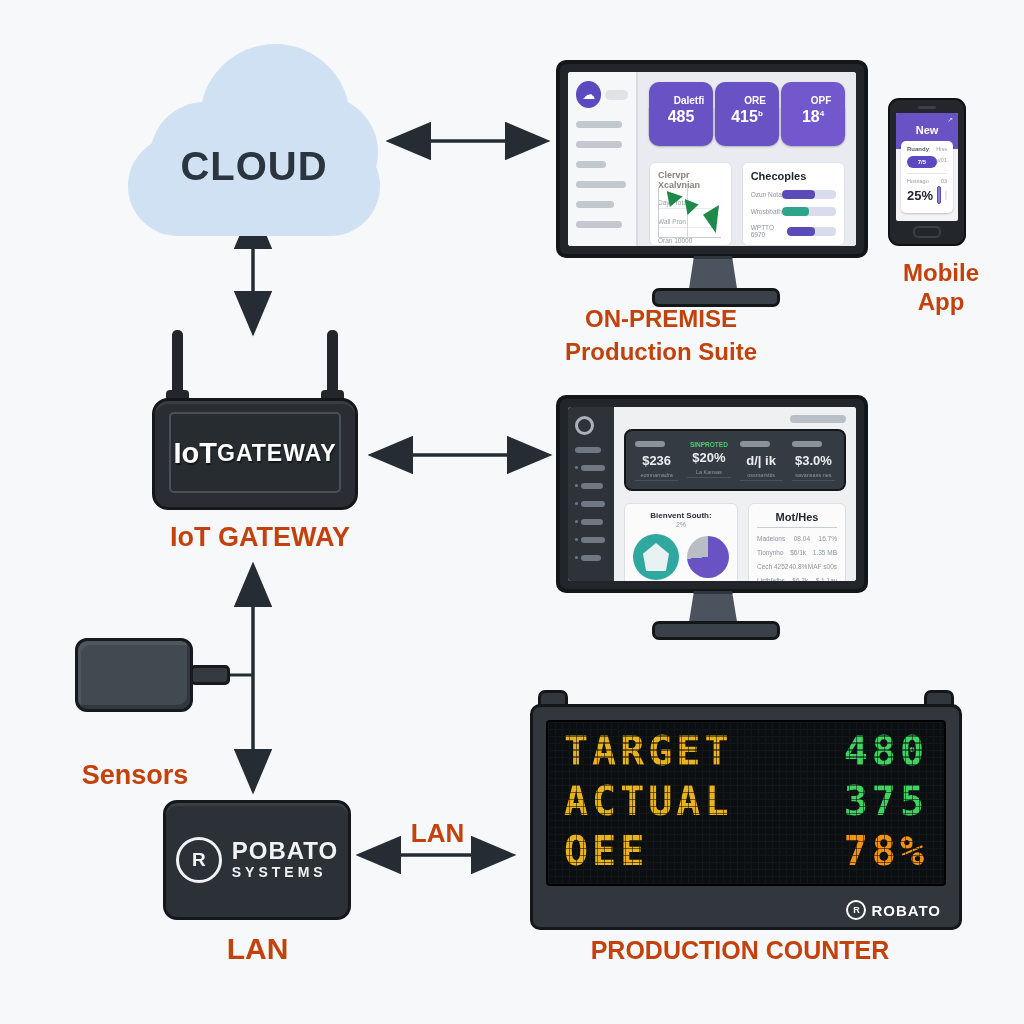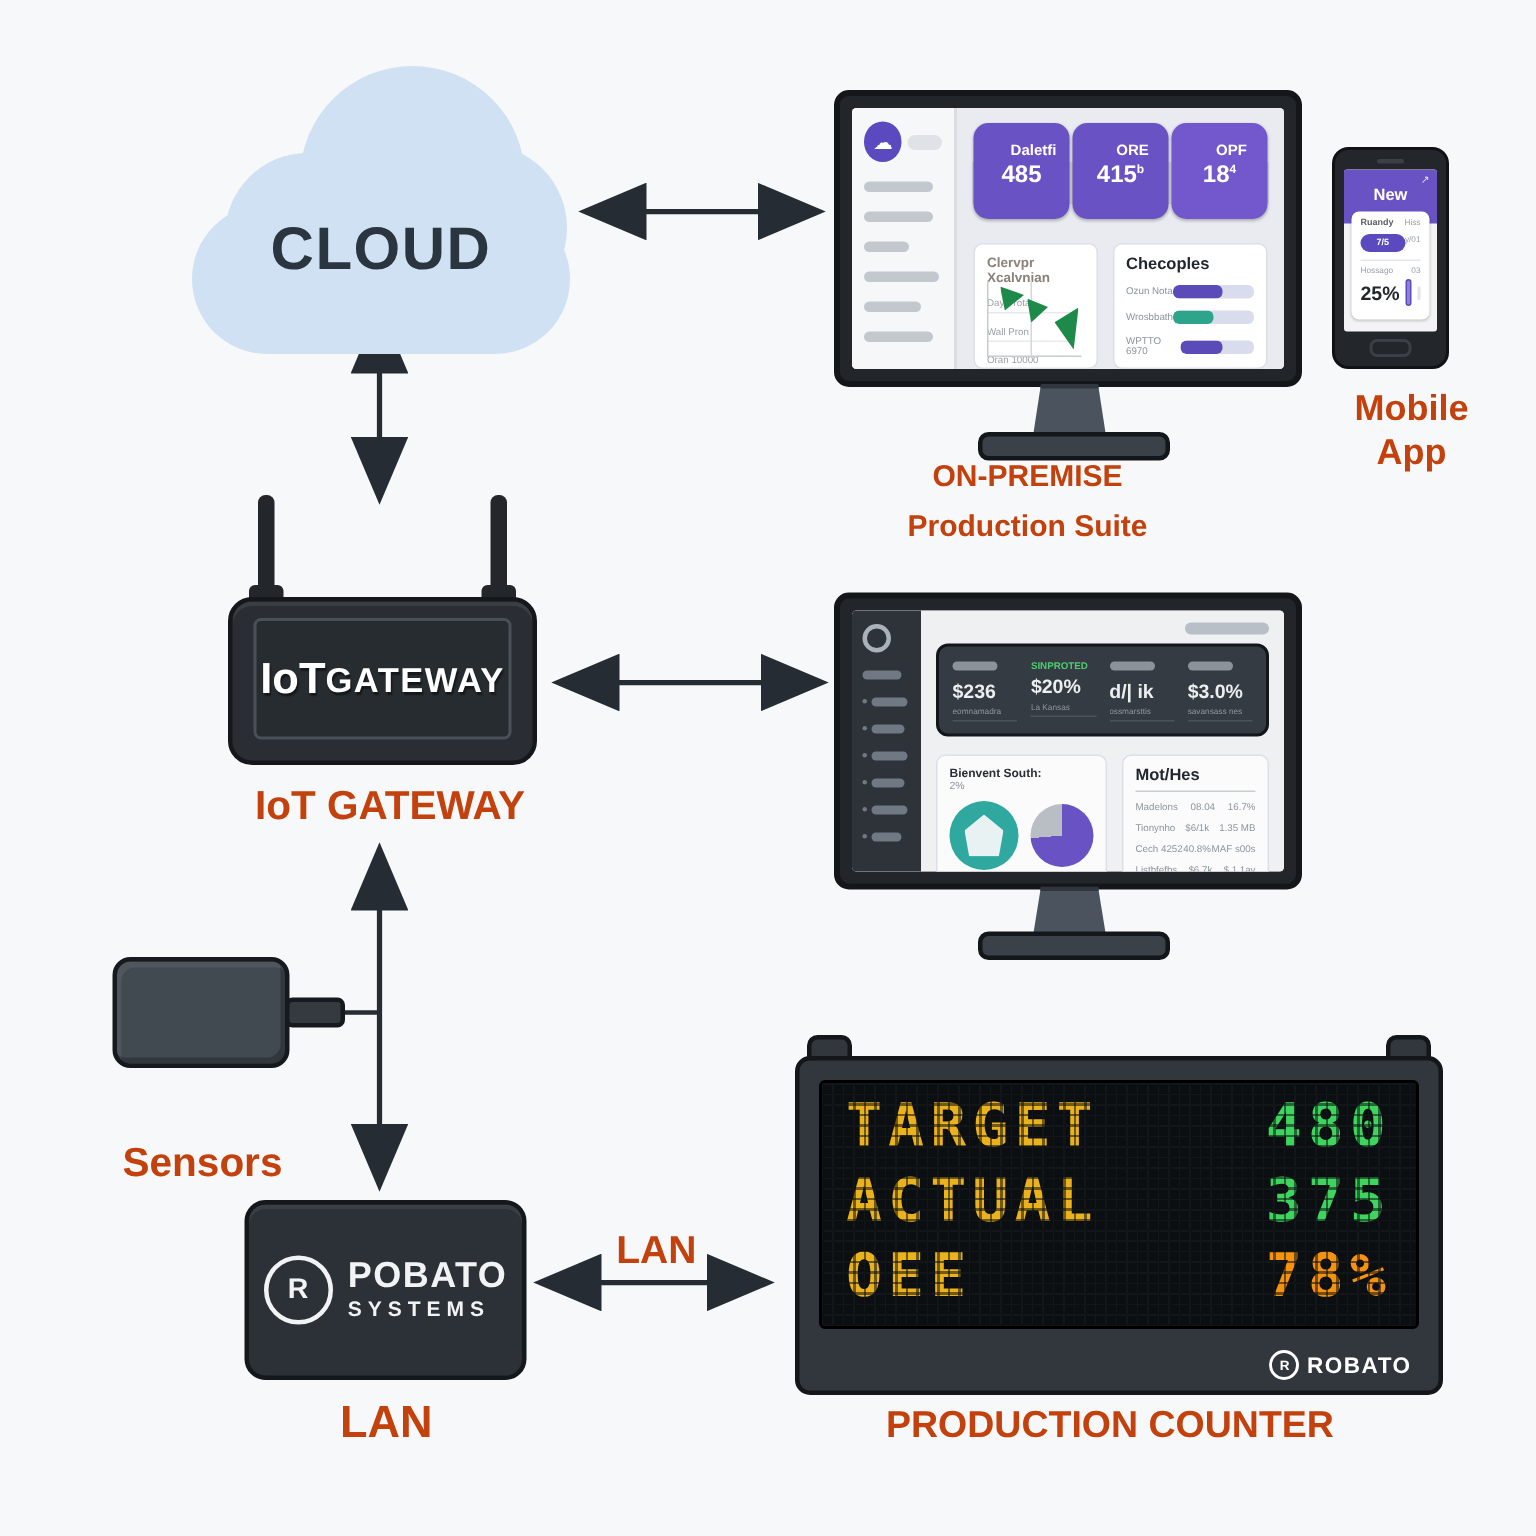--- a/index.html
+++ b/index.html
@@ -56,21 +56,21 @@
   .prog-track{width:54px;height:9px;border-radius:4px;background:#d9dcec;overflow:hidden;}
   .prog-fill{height:100%;border-radius:4px;}
   .fill-purple{background:#5b4bb8;}
   .fill-teal{background:#2ea58a;}
 
   
   .srv-sidebar{width:46px;background:#2d3339;padding:9px 7px;box-sizing:border-box;}
   .srv-logo{width:13px;height:13px;border-radius:50%;border:3px solid #aab1b8;}
   .srv-bar{height:6px;border-radius:3px;background:#707983;margin-top:12px;position:relative;}
   .srv-bar.dotted::before{content:"";position:absolute;left:-6px;top:1px;width:3px;height:3px;border-radius:50%;background:#707983;}
-  .srv-content{flex:1;background:#eef0f2;padding:8px 10px;box-sizing:border-box;position:relative;}
+  .srv-content{flex:1;background:#eef0f2;padding:8px 10px;box-sizing:border-box;position:relative;text-align:center;}
   .srv-toppill{width:56px;height:8px;border-radius:4px;background:#b9bfc6;margin-left:auto;}
   .srv-stats{margin-top:6px;background:#343b42;border:2px solid #14171a;border-radius:8px;display:flex;
              padding:10px 9px 8px 9px;gap:9px;}
   .stat{flex:1;min-width:0;}
   .stat-minibar{width:70%;height:6px;border-radius:3px;background:#8a929a;margin-bottom:6px;}
   .stat-tag{font-size:6.5px;font-weight:700;color:#4ecb71;margin-bottom:2px;white-space:nowrap;}
   .stat-value{font-size:13px;font-weight:700;color:#eceef0;white-space:nowrap;}
   .stat-caption{font-size:5.5px;color:#8f979e;margin-top:4px;border-bottom:1px solid #4a525a;padding-bottom:2px;white-space:nowrap;overflow:hidden;}
   .srv-cards{display:flex;gap:10px;margin-top:12px;}
   .srv-card{background:#fbfbfc;border:1px solid #dcdfe5;border-radius:6px;padding:7px 8px;box-sizing:border-box;height:88px;}
@@ -249,21 +249,21 @@
                   <div class="prog-fill fill-purple" style="width:58%;"></div>
                 </div>
             </div>
           </div>
         </div>
       </div>
     </div>
   </div>
   <div class="stand-neck" style="left:688px;top:256px;width:50px;height:36px;"></div>
   <div class="stand-base" style="left:652px;top:288px;width:122px;height:13px;"></div>
-  <div class="diagram-label" style="left:520px;top:302px;width:330px;font-size:20px;line-height:33px;">
+  <div class="diagram-label" style="left:496px;top:302px;width:330px;font-size:24px;line-height:33px;">
     <div>ON-PREMISE</div>
     <div>Production Suite</div>
   </div>
 
   <div class="phone">
     <div class="phone-speaker"></div>
     <div class="phone-screen">
       <div class="phone-header">
         <div class="hdr-icon">↗</div>
         <div class="hdr-text">New</div>

